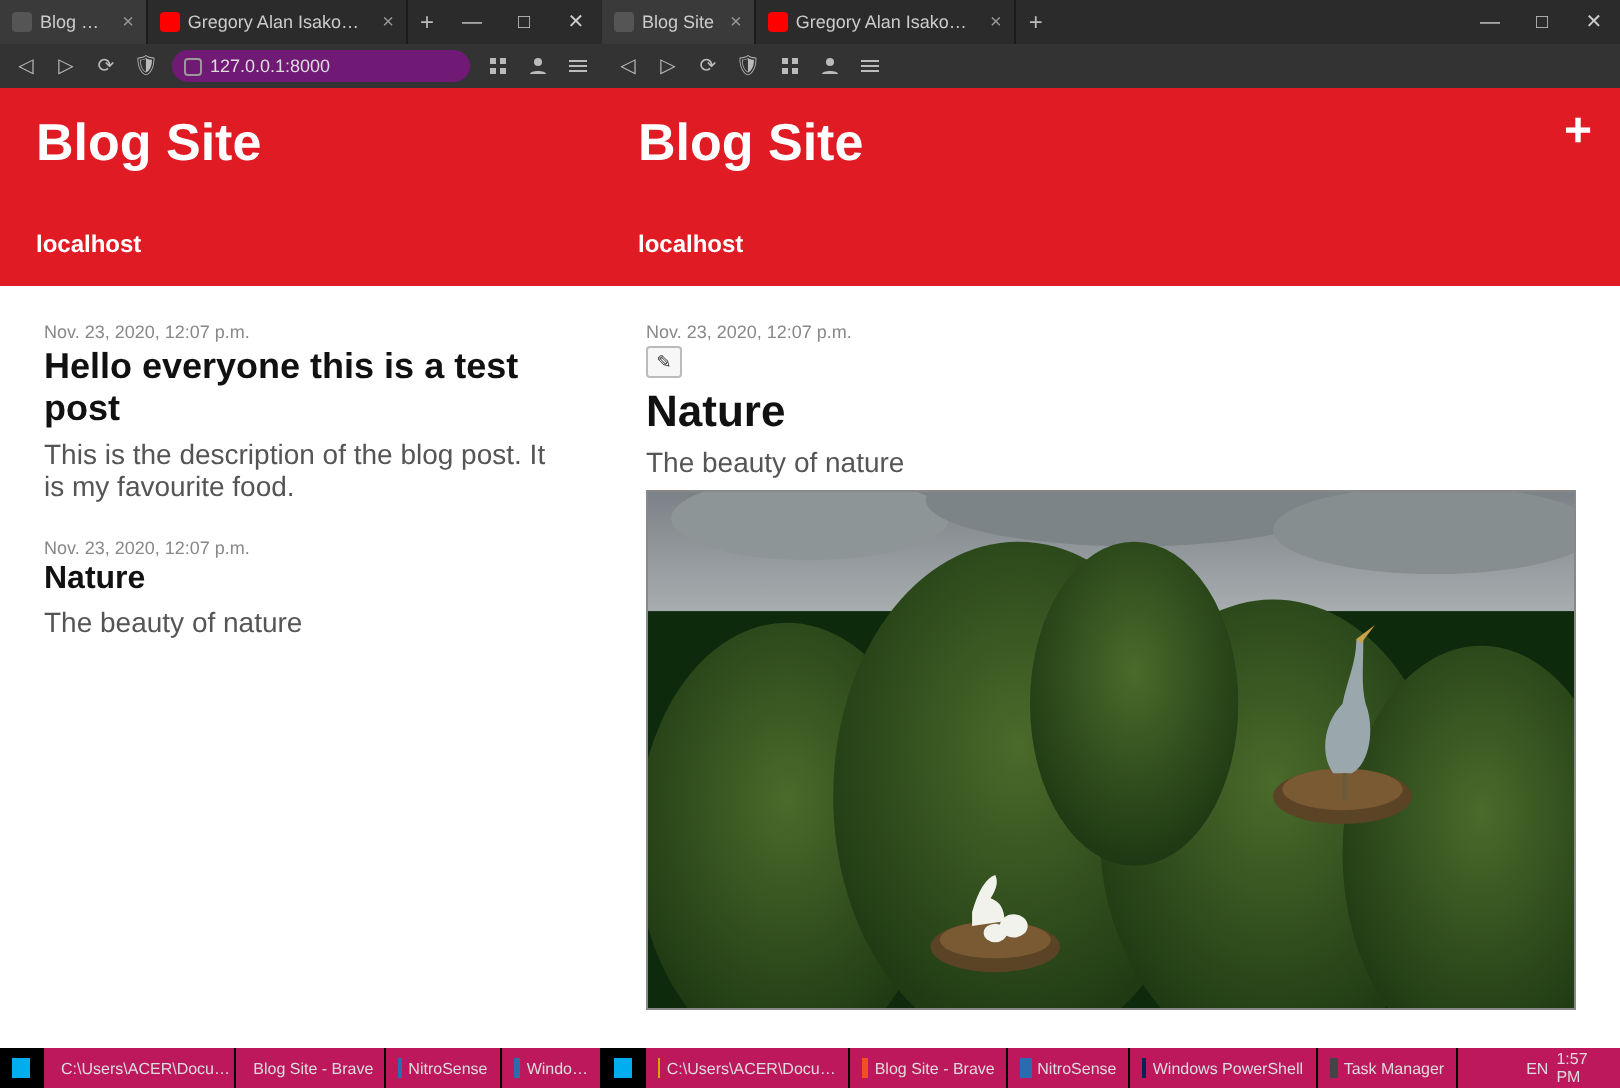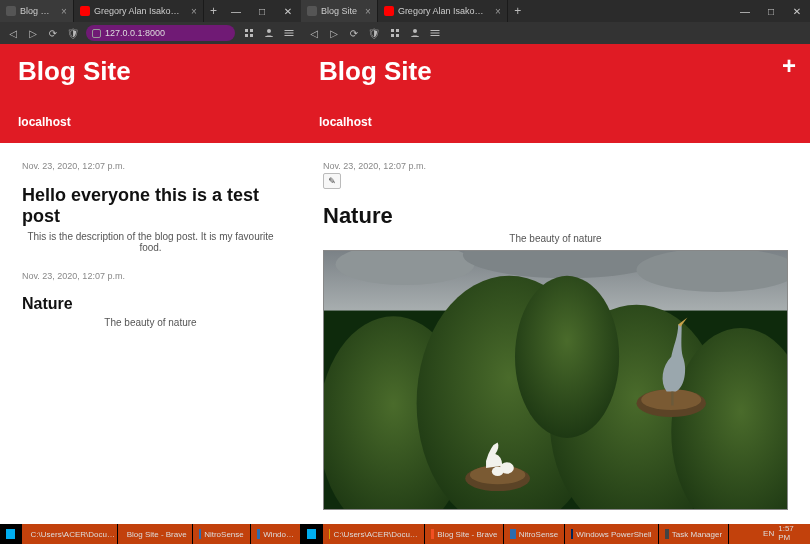--- a/index.html
+++ b/index.html
@@ -32,30 +32,30 @@
 
   
   .page { flex:1; overflow:hidden; background:#fff; position:relative; }
   .hero { background:#e01b24; color:#fff; padding:12px 18px 14px; position:relative; }
   .hero h1 { font-family: Arial Black, Arial, sans-serif; font-weight:900; font-size:26px; letter-spacing:0px; }
   .hero .sub { margin-top:28px; font-weight:700; font-size:12px; }
   .hero .plus { position:absolute; top:8px; right:14px; color:#fff; font-size:24px; font-weight:900; }
   .content { padding:10px 22px; font-size:10px; color:#333; }
   .post { margin-bottom:18px; }
   .date { color:#888; font-size:9px; margin:8px 0 2px; }
-  .ptitle { font-weight:900; font-size:18px; margin:14px 0 4px; color:#111; font-family: Arial Black, Arial, sans-serif; }
+  .ptitle { font-weight:900; font-size:18px; margin:2px 0 4px; color:#111; font-family: Arial Black, Arial, sans-serif; }
   .ptitle.small { font-size:16px; }
-  .desc { font-size:10px; color:#555;text-align:center; }
+  .desc { font-size:14px; color:#555; }
   .editbtn { width:18px;height:16px;border:1px solid #bbb;border-radius:2px;display:flex;align-items:center;justify-content:center;font-size:9px;background:#f7f7f7;margin:2px 0 4px; }
   .photo { width:100%; height:260px; margin-top:6px; border:1px solid #888;}
   
   .photo svg{width:100%;height:100%;display:block;}
 
   
-  .taskbar { position:absolute; left:0; right:0; bottom:0; height:20px; background:#c2410c; display:flex; align-items:flex-start; font-size:8px; color:#ddd; }
+  .taskbar { position:absolute; left:0; right:0; bottom:0; height:20px; background:#be185d; display:flex; align-items:center; font-size:8px; color:#ddd; }
   .taskbar .ti { height:20px; display:flex; align-items:center; padding:0 6px; gap:3px; border-right:1px solid #000; white-space:nowrap; overflow:hidden; }
   .taskbar .ti.start{background:#000;}
   .taskbar .ti .ico{width:10px;height:10px;background:#2b6cb0;}
   .taskbar .ti .ico.yellow{background:#d9a400;}
   .taskbar .ti .ico.brave{background:#f25022;}
   .taskbar .ti .ico.ps{background:#012456;}
   .taskbar .ti .ico.tm{background:#444;}
   .taskbar .tspacer{flex:1;}
   .taskbar .tray{padding:0 6px; display:flex; gap:4px; align-items:center;margin-left:28px;}
 </style>

